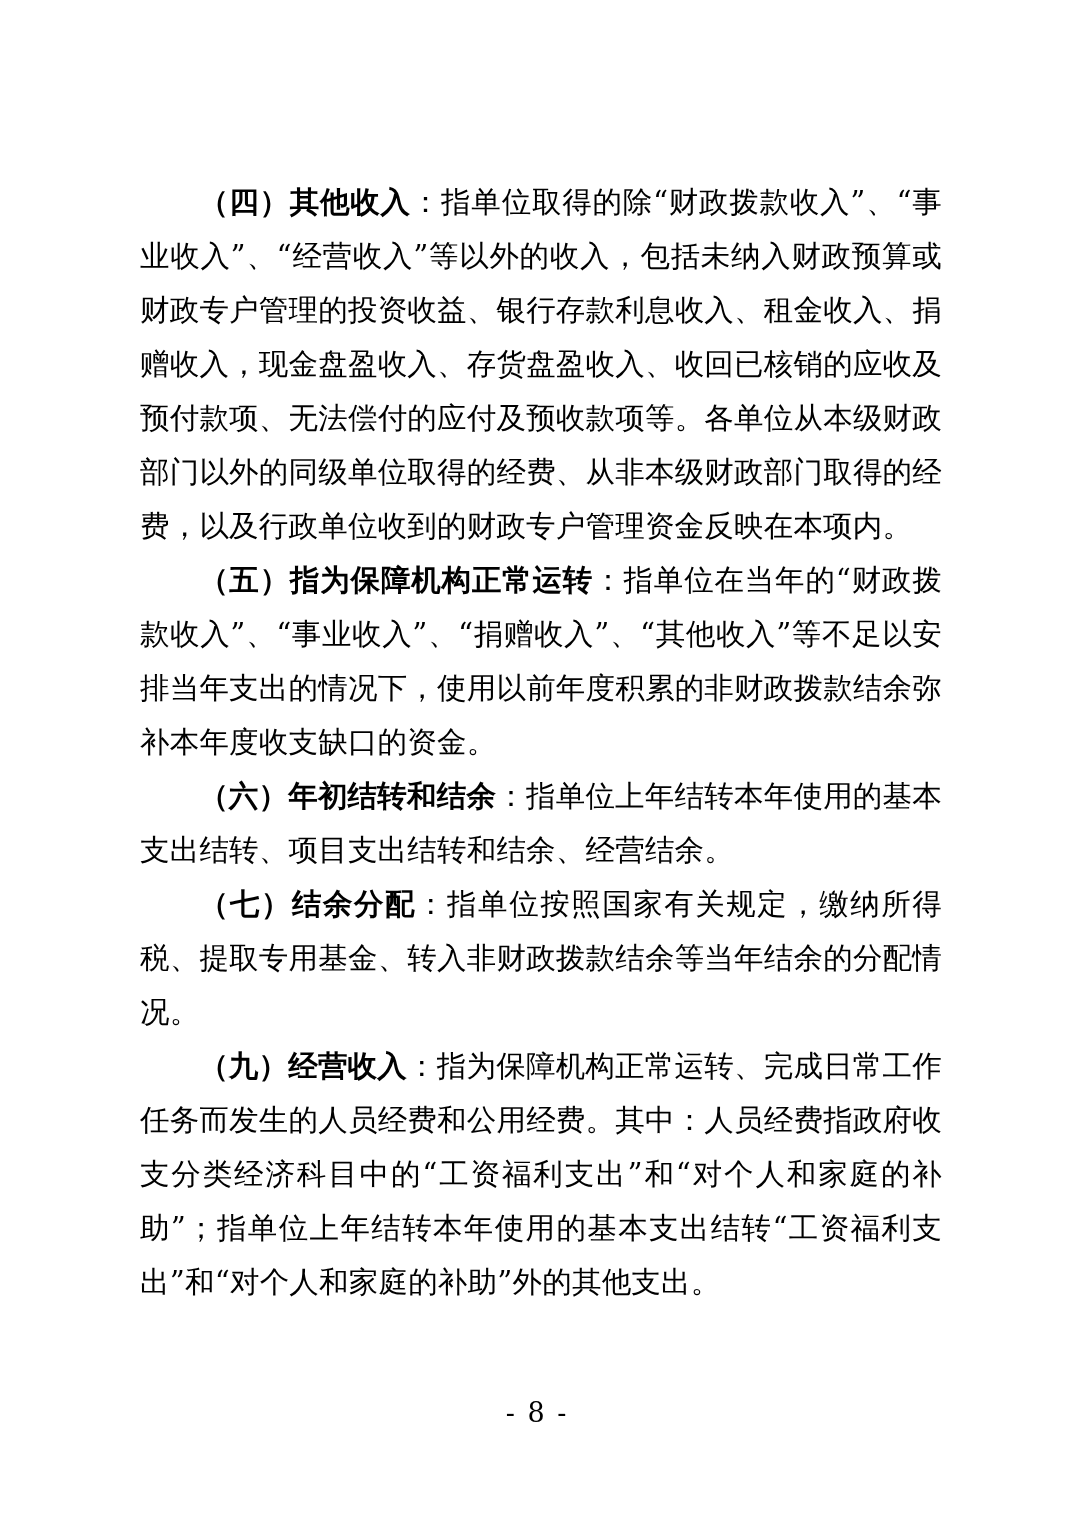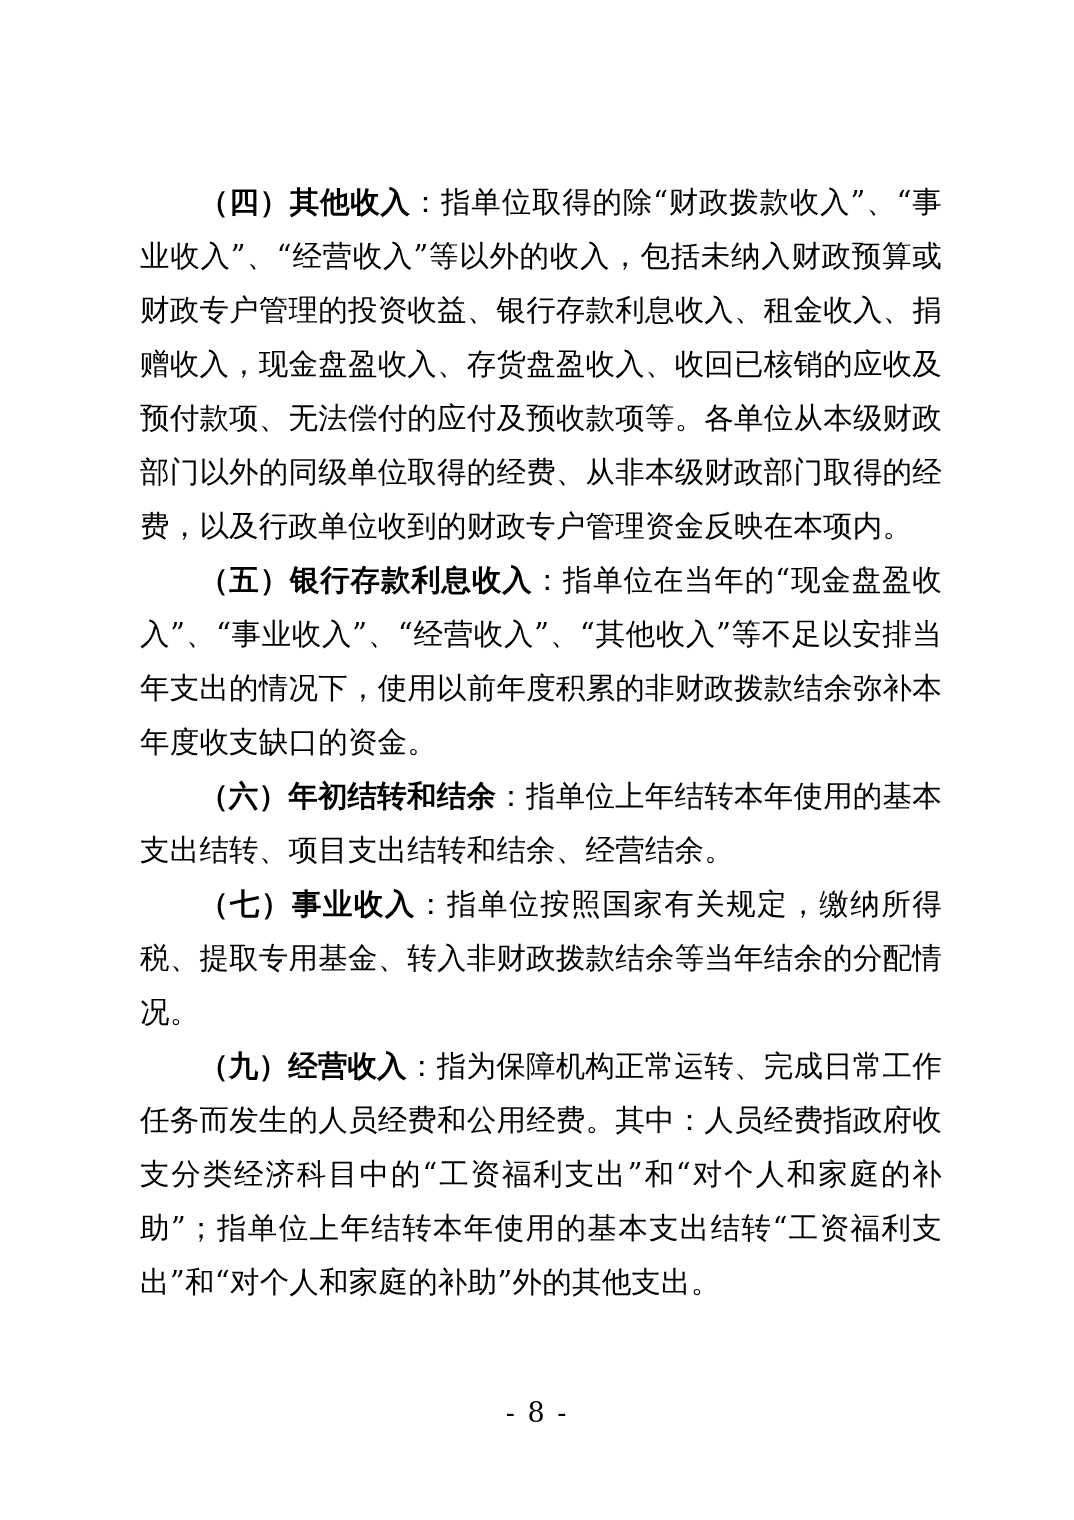--- a/index.html
+++ b/index.html
@@ -51,29 +51,29 @@
 </head>
 <body>
 
 <div class="page">
 
   <p class="para">
     <span class="lead">（四）其他收入</span><span>：指单位取得的除“财政拨款收入”、“事业收入”、“经营收入”等以外的收入，包括未纳入财政预算或财政专户管理的投资收益、银行存款利息收入、租金收入、捐赠收入，现金盘盈收入、存货盘盈收入、收回已核销的应收及预付款项、无法偿付的应付及预收款项等。各单位从本级财政部门以外的同级单位取得的经费、从非本级财政部门取得的经费，以及行政单位收到的财政专户管理资金反映在本项内。</span>
   </p>
 
   <p class="para">
-    <span class="lead">（五）银行存款利息收入</span><span>：指单位在当年的“现金盘盈收入”、“事业收入”、“经营收入”、“其他收入”等不足以安排当年支出的情况下，使用以前年度积累的非财政拨款结余弥补本年度收支缺口的资金。</span>
+    <span class="lead">（五）指为保障机构正常运转</span><span>：指单位在当年的“财政拨款收入”、“事业收入”、“捐赠收入”、“其他收入”等不足以安排当年支出的情况下，使用以前年度积累的非财政拨款结余弥补本年度收支缺口的资金。</span>
   </p>
 
   <p class="para">
     <span class="lead">（六）年初结转和结余</span><span>：指单位上年结转本年使用的基本支出结转、项目支出结转和结余、经营结余。</span>
   </p>
 
   <p class="para">
-    <span class="lead">（七）事业收入</span><span>：指单位按照国家有关规定，缴纳所得税、提取专用基金、转入非财政拨款结余等当年结余的分配情况。</span>
+    <span class="lead">（七）结余分配</span><span>：指单位按照国家有关规定，缴纳所得税、提取专用基金、转入非财政拨款结余等当年结余的分配情况。</span>
   </p>
 
 
   <p class="para">
     <span class="lead">（九）经营收入</span><span>：指为保障机构正常运转、完成日常工作任务而发生的人员经费和公用经费。其中：人员经费指政府收支分类经济科目中的“工资福利支出”和“对个人和家庭的补助”；指单位上年结转本年使用的基本支出结转“工资福利支出”和“对个人和家庭的补助”外的其他支出。</span>
   </p>
 
 </div>
 
 <div class="footer">- 8 -</div>

